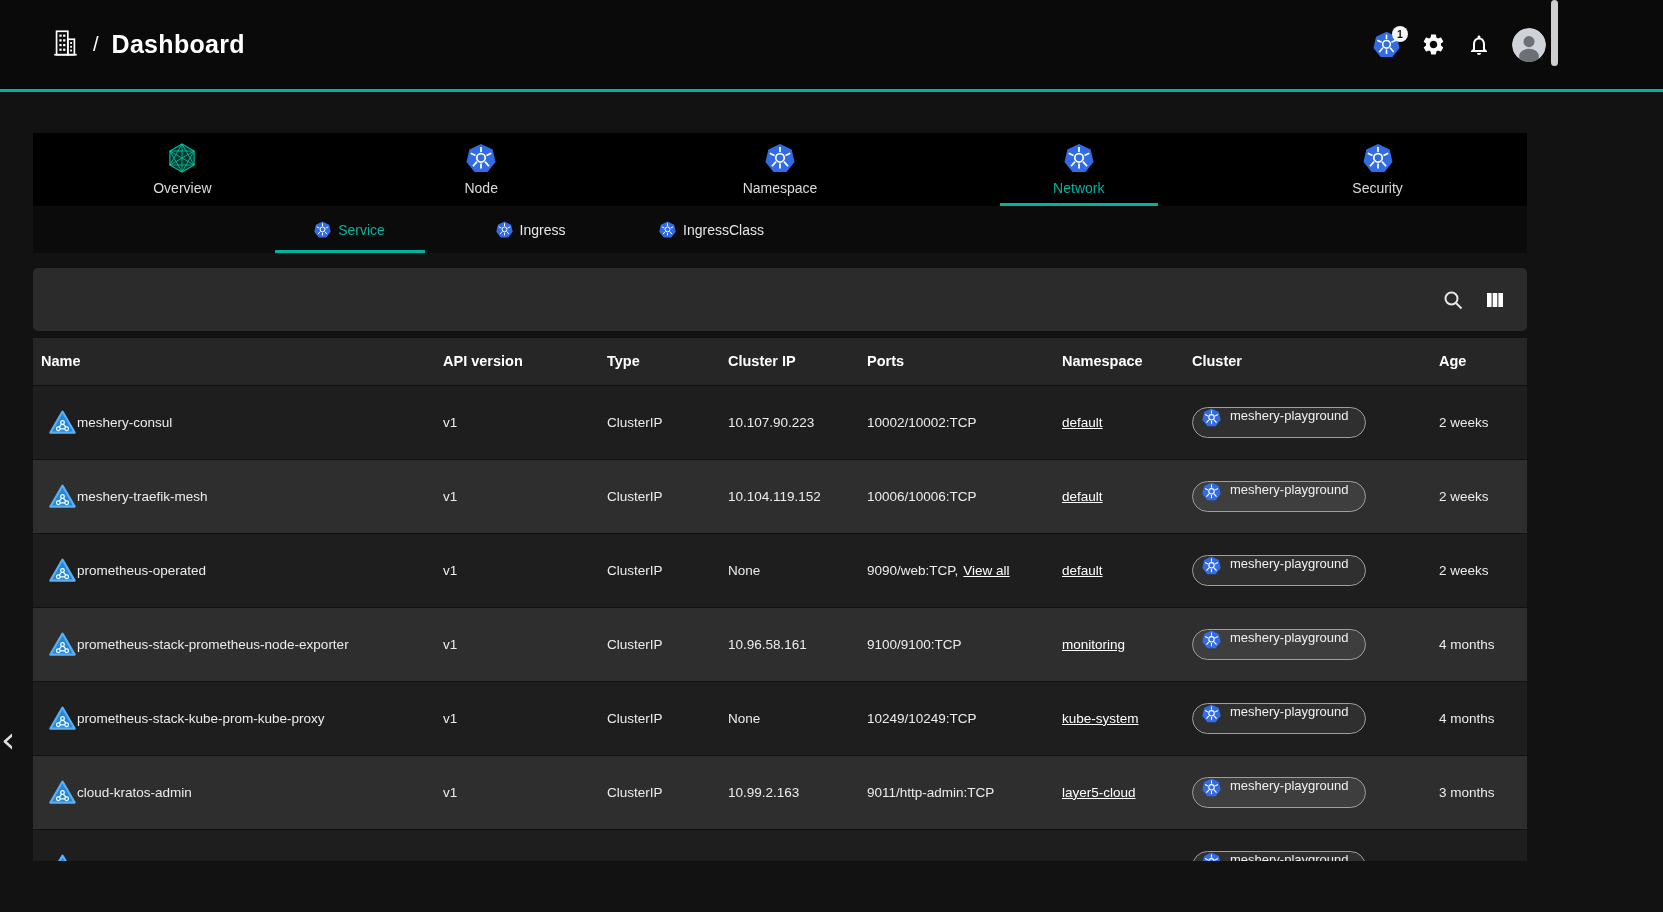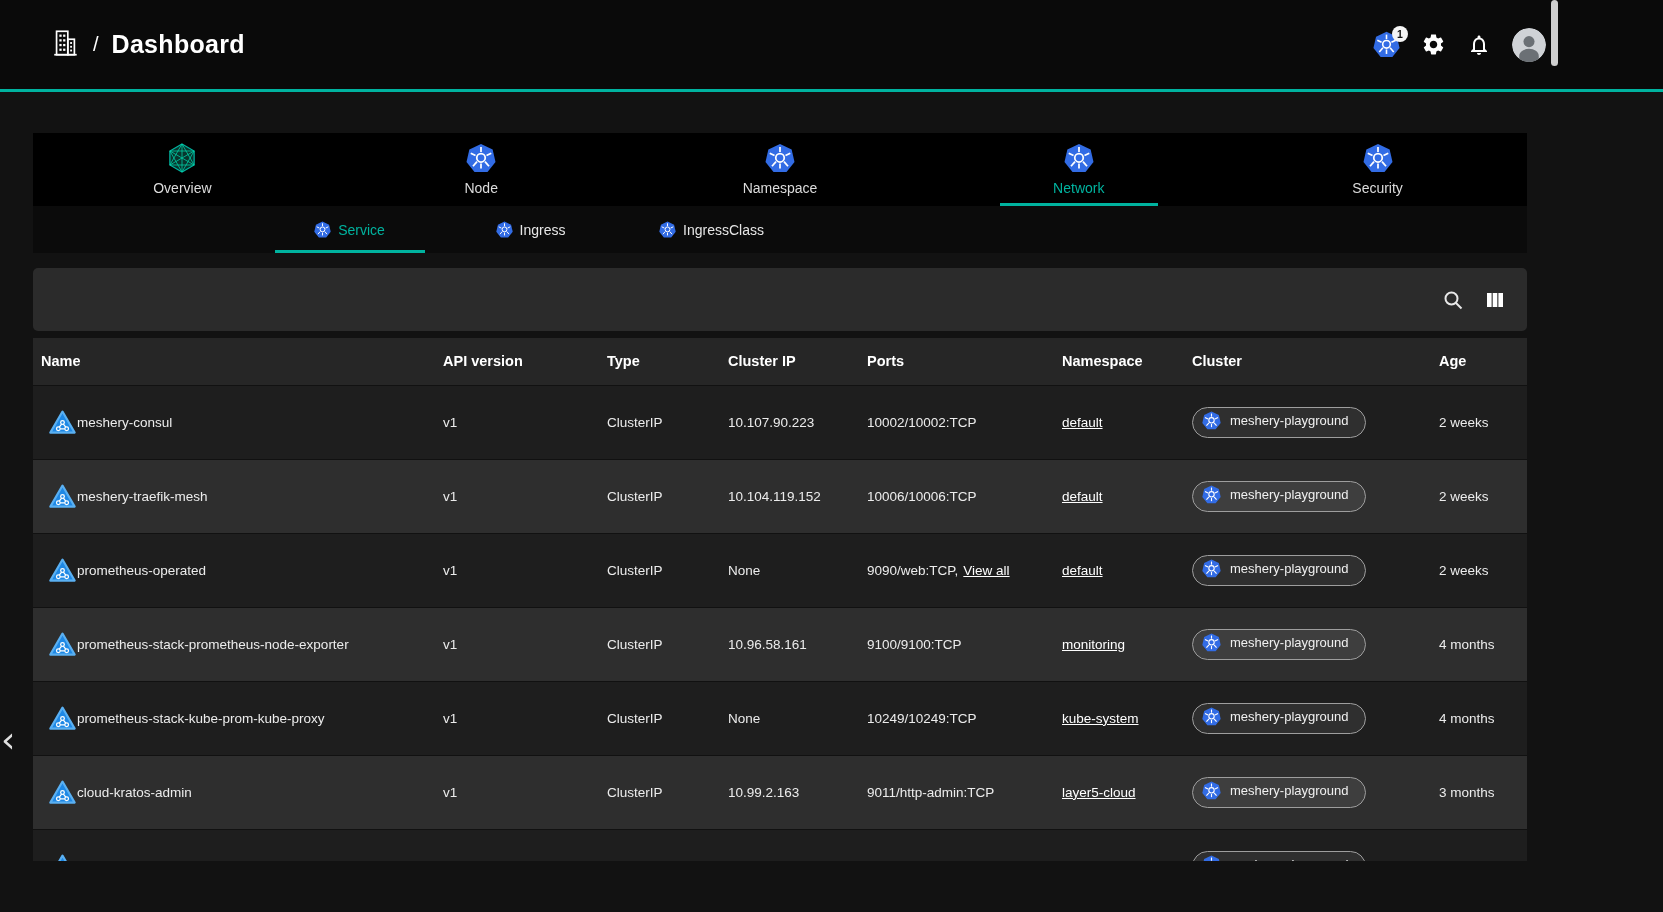--- a/index.html
+++ b/index.html
@@ -60,21 +60,21 @@
   th { text-align: left; color: #fff; font-size: 14.5px; font-weight: bold; padding: 0 8px; }
   th.first { }
   tbody tr { height: 74px; background: #1e1e1e; border-top: 1px solid #111; }
   tbody tr:nth-child(even) { background: #2e2e2e; }
   td { font-size: 13.5px; color: #ececec; padding: 0 8px; vertical-align: middle; overflow: hidden; white-space: nowrap; }
   .name-wrap { display: flex; align-items: center; padding-left: 7px; }
   .svc-icon svg { width: 29px; height: 27px; display: block; flex: none; }
   .ns-link { color: #fff; text-decoration: underline; cursor: pointer; }
   .view-all { color: #fff; text-decoration: underline; cursor: pointer; margin-left: 5px; }
   .chip {
-    display: inline-flex; align-items: center; gap: 9px; height: 31px;
+    display: inline-flex; align-items: flex-start; gap: 9px; height: 31px;
     padding: 0 16px 4px 9px; border: 1px solid #9e9e9e; border-radius: 16px;
     background: rgba(255,255,255,0.08); cursor: pointer; max-width: 100%;
   }
   .chip .icon svg { width: 19px; height: 19px; display: block; }
   .chip-label { font-size: 13px; color: #f0f0f0; }
 
   .drawer-toggle {
     position: absolute; left: 1px; top: 722px; color: #e0e0e0; font-size: 36px; line-height: 1;
     background: none; border: none; cursor: pointer; font-family: "DejaVu Sans", sans-serif;
   }

